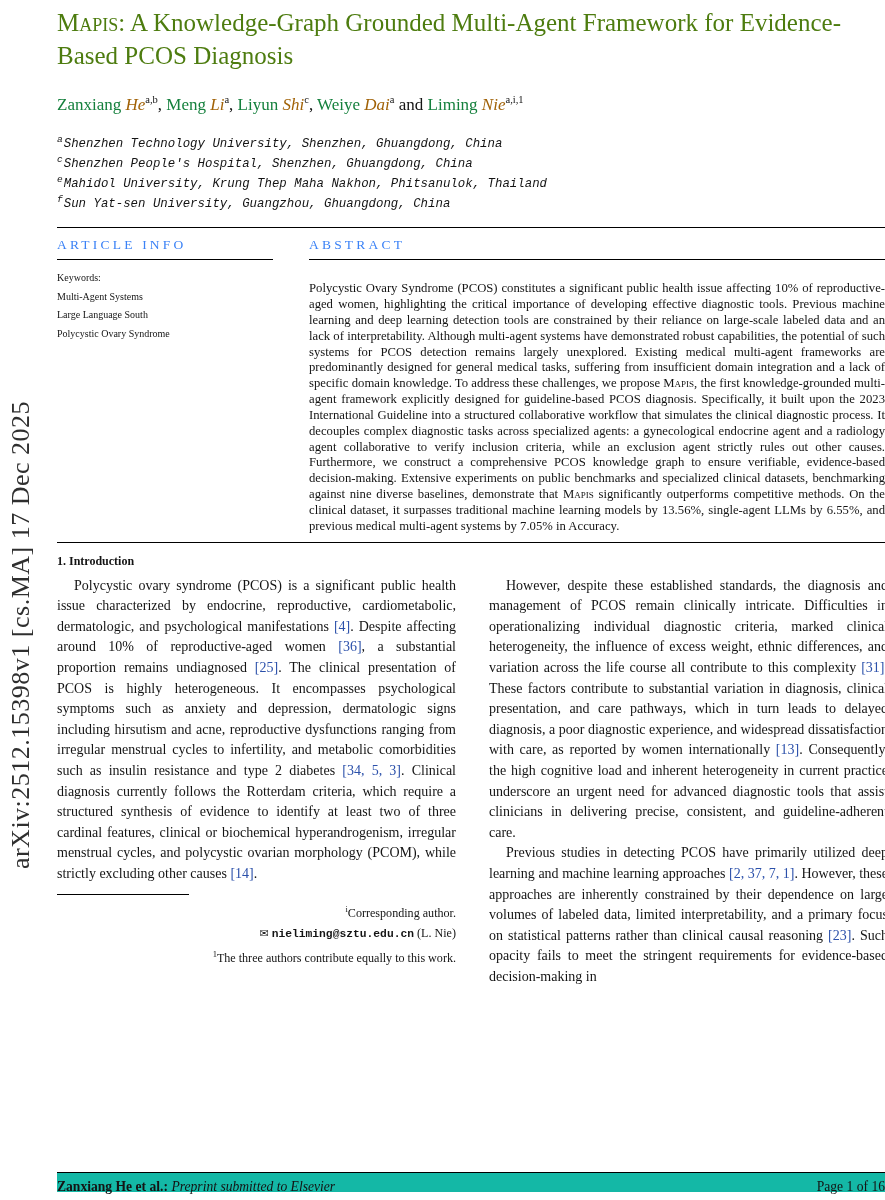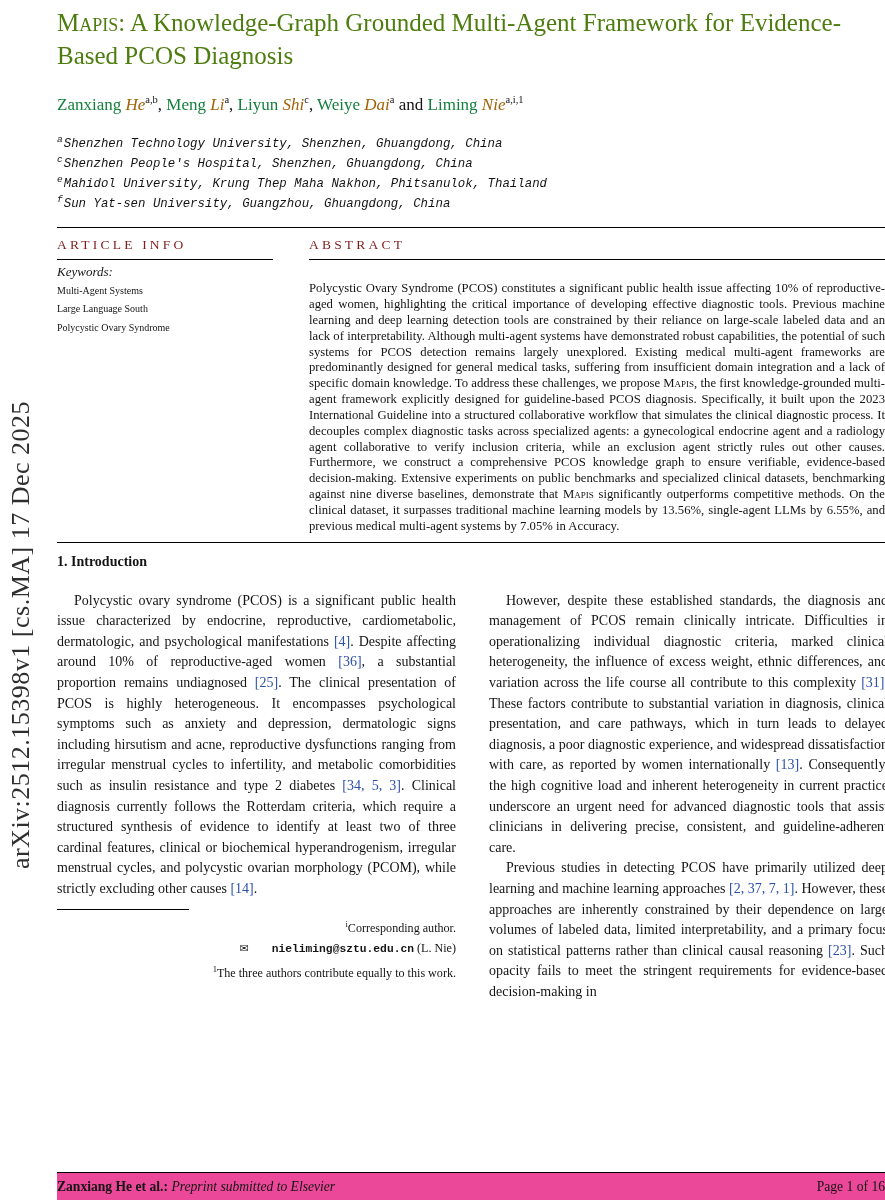--- a/index.html
+++ b/index.html
@@ -40,53 +40,52 @@
 
   .affils { margin-top: 17px; font-style: italic; font-size: 12.4px; line-height: 16px; font-family: Liberation Mono, monospace; }
   .affils sup { font-size: 9.5px; margin-right: 1px; }
 
   .rule { border: none; border-top: 1px solid #000; height: 0; margin: 0; }
   .rule-top { margin-top: 15px; }
 
   .info-abs { display: flex; }
   .info-col { flex: 0 0 252px; width: 252px; padding-right: 36px; }
   .abs-col  { flex: 1; }
-  .blk-head { font-size: 13.5px; letter-spacing: 3.2px; padding: 9px 0 6px 0; color:#7f1d1d; }
+  .blk-head { font-size: 13.5px; letter-spacing: 3.2px; padding: 9px 0 6px 0; color:#3b82f6; }
   .head-rule { border-top: 1px solid #000; height: 0; }
 
-  .kw-label { font-style: italic; font-size: 13px; margin-top: 3px; line-height: 18.5px; }
+  .kw-label { font-size: 10px; margin-top: 9px; line-height: 18.5px; }
   .kw-item  { font-size: 10px; line-height: 18.5px; }
 
   .abs-text { margin-top: 21px; font-size: 12.7px; line-height: 15.85px; text-align: justify; }
 
   .rule-mid { margin-top: 7px; }
 
-  .sec-head { margin: 11px 0 21px 0; font-size: 14px; font-weight: bold; }
+  .sec-head { margin: 11px 0 7px 0; font-size: 12px; font-weight: bold; }
 
   .cols { display: flex; gap: 33px; }
   .col  { flex: 0 0 399px; width: 399px; font-size: 14px; line-height: 20.6px; text-align: justify; }
   .col p { margin: 0; text-indent: 17px; }
 
   .cite { color: #2b50aa; }
 
   .fn-rule { width: 132px; border-top: 1px solid #000; height: 0; margin: 9px 0 4px 0; }
   .footnotes { font-size: 12.1px; line-height: 20px; text-align: right; }
   .footnotes sup { font-size: 8.5px; }
   .fn-email { padding-left: 12px; }
   .email-icon { font-size: 11px; }
   .email {
     font-family: "Liberation Mono", "DejaVu Sans Mono", monospace;
     font-size: 11.3px; font-weight: bold; color: #141414;
     cursor: pointer;
-    margin-left: 20px;
   }
 
   .footer {
-    position: absolute; left: 57px; top: 1172px; width: 828px; height: 28px;
-    background: #ec4899;
+    position: absolute; left: 57px; top: 1172px; width: 828px; height: 20px;
+    background: #14b8a6;
   }
   .footer-rule { border-top: 1px solid #000; height: 0; }
   .footer-row { display: flex; justify-content: space-between; padding-top: 6px; font-size: 13.6px; }
   .footer-left .fbold { font-weight: bold; }
   .footer-left .fital { font-style: italic; }
 </style>
 </head>
 <body>
 
 <div class="page">

